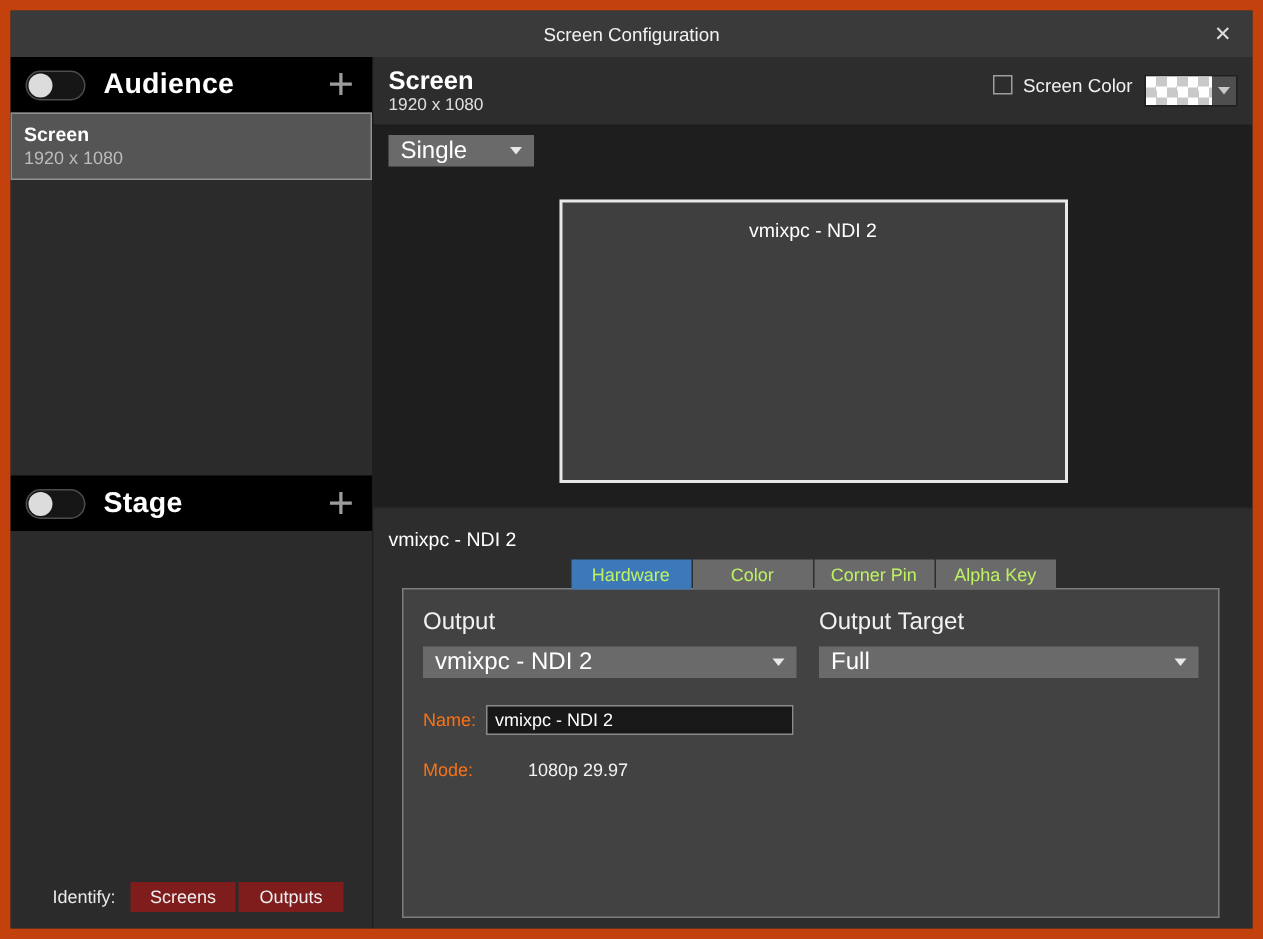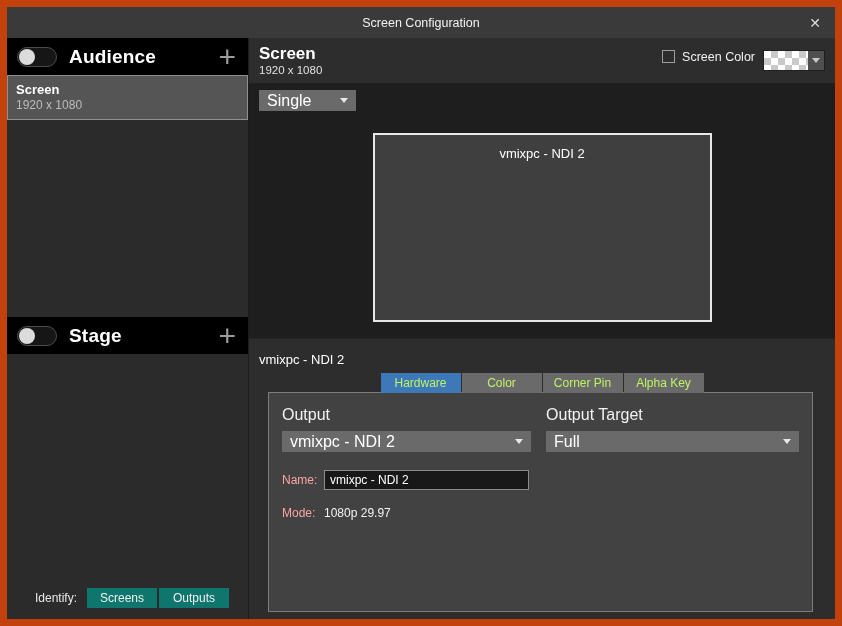--- a/index.html
+++ b/index.html
@@ -75,21 +75,21 @@
   .list-space-2 { flex: 1; }
   .identify-row {
     height: 36px; flex: 0 0 36px;
     display: flex; align-items: center;
     padding: 0 10px 6px 28px;
     font-size: 12px;
   }
   .identify-label { color: #e8e8e8; margin-right: 10px; }
   .identify-btn {
     width: 70px; height: 20px;
-    background: #0f766e; border: none;
+    background: #7f1d1d; border: none;
     color: #f0f0f0; font-size: 12px;
     font-family: "Liberation Sans", sans-serif;
     margin-right: 2px;
   }
 
   
   .main { flex: 1; display: flex; flex-direction: column; min-width: 0; }
 
   .main-header {
     height: 45px; flex: 0 0 45px;
@@ -180,30 +180,30 @@
     background: #424242;
     border: 1px solid #7d7d7d;
     padding: 13px 13px 0 13px;
     position: relative; z-index: 1;
   }
   .gb-grid { display: flex; gap: 15px; }
   .gb-col-1 { width: 257px; }
   .gb-col-2 { width: 261px; }
   .field-label { font-size: 16px; color: #f2f2f2; margin-bottom: 7px; }
   .name-row { margin-top: 18px; display: flex; align-items: center; }
-  .inline-label { width: 42px; flex: 0 0 42px; font-size: 12px; color: #fca5a5; }
+  .inline-label { width: 42px; flex: 0 0 42px; font-size: 12px; color: #f97316; }
   .name-input {
     width: 205px; height: 20px;
     background: #181818;
     border: 1px solid #8a8a8a;
     color: #ffffff; font-size: 12px;
     font-family: "Liberation Sans", sans-serif;
     padding: 0 5px;
   }
-  .mode-row { margin-top: 16px; display: flex; align-items: center; }
+  .mode-row { margin-top: 16px; display: flex; align-items: center; gap: 28px; }
   .mode-value { font-size: 12px; color: #f2f2f2; }
 </style>
 </head>
 <body>
 
 <div class="window">
 
   <div class="titlebar">
     <span>Screen Configuration</span>
     <span class="close-btn">✕</span>

